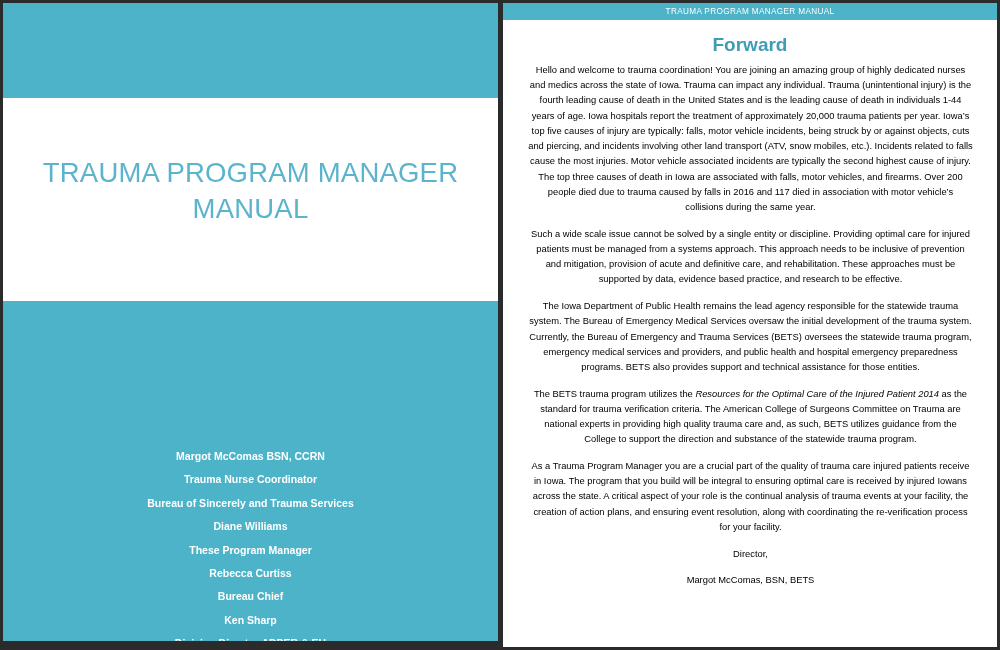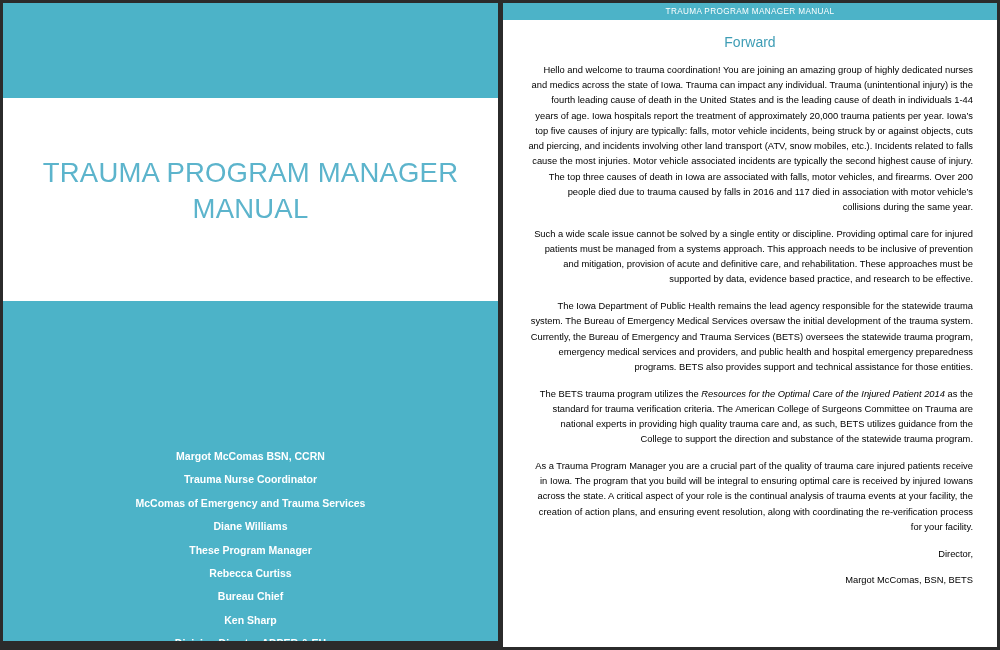--- a/index.html
+++ b/index.html
@@ -92,56 +92,56 @@
     line-height: 17px;
     font-weight: 400;
   }
   .page-heading {
     position: absolute;
     left: 0;
     top: 31px;
     width: 100%;
     text-align: center;
     color: #3e9db5;
-    font-size: 14px;
-    font-weight: 400;
+    font-size: 19px;
+    font-weight: 700;
   }
   .body-col {
     position: absolute;
     left: 25px;
     top: 60px;
     width: 445px;
   }
   .body-col p {
     margin: 0 0 11.5px 0;
     font-size: 9.35px;
     line-height: 1.63;
     color: #000000;
-    text-align: right;
+    text-align: center;
   }
   .body-col p em {
     font-style: italic;
     margin-top: 12px;
   }
   .sig-block p {
     margin: 0 0 2.2px 0;
   }
 </style>
 </head>
 <body>
 
 <div class="spread">
 
   <div class="cover-page">
     <div class="cover-white-band"></div>
     <div class="cover-title">TRAUMA PROGRAM MANAGER MANUAL</div>
     <div class="cover-credits">
       <div>Margot McComas BSN, CCRN</div>
       <div>Trauma Nurse Coordinator</div>
-      <div>McComas of Emergency and Trauma Services</div>
+      <div>Bureau of Sincerely and Trauma Services</div>
       <div>Diane Williams</div>
       <div>These Program Manager</div>
       <div>Rebecca Curtiss</div>
       <div>Bureau Chief</div>
       <div>Ken Sharp</div>
       <div>Division Director ADPER &amp; EH</div>
 
     </div>
   </div>
 

